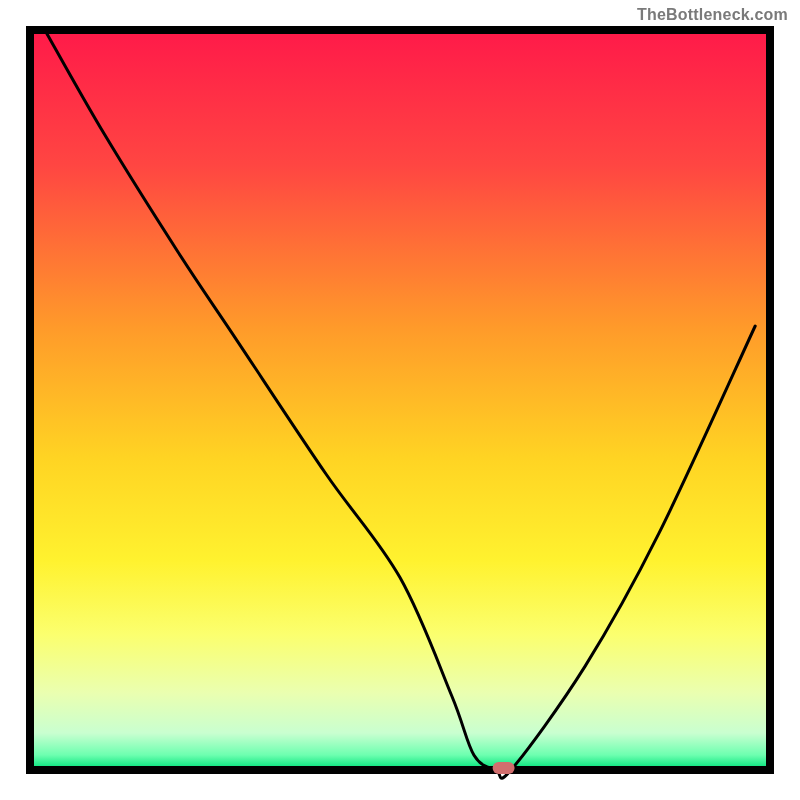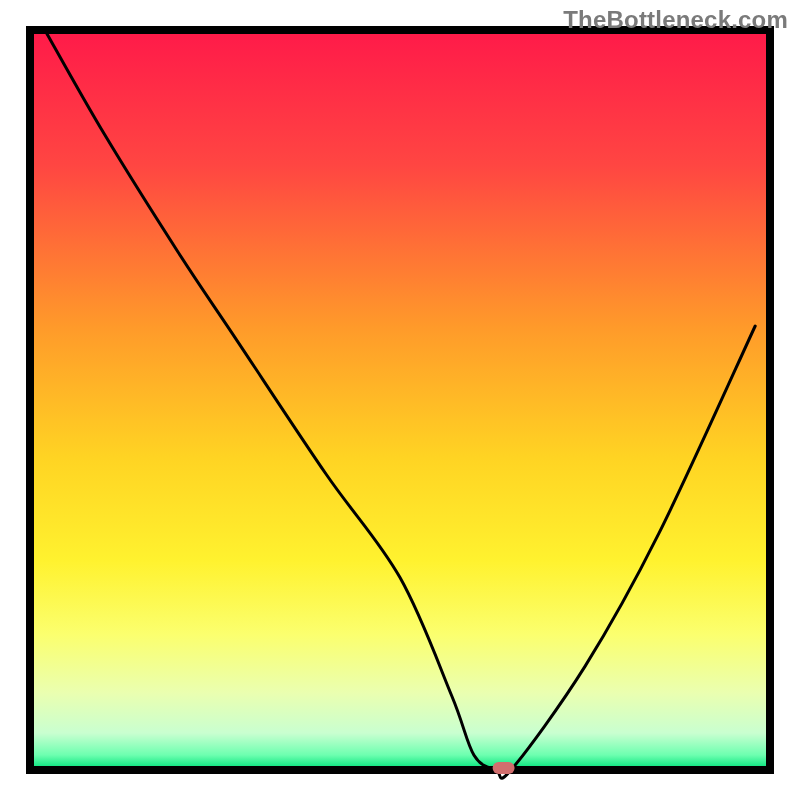--- a/index.html
+++ b/index.html
@@ -12,21 +12,21 @@
   }
   .container {
     position: relative;
     width: 800px;
     height: 800px;
   }
   .watermark {
     position: absolute;
     top: 6px;
     right: 12px;
-    font-size: 24px;
+    font-size: 16px;
     font-weight: bold;
     color: #7a7a7a;
     letter-spacing: 0.2px;
     z-index: 10;
   }
   svg {
     display: block;
   }
 </style>
 </head>

